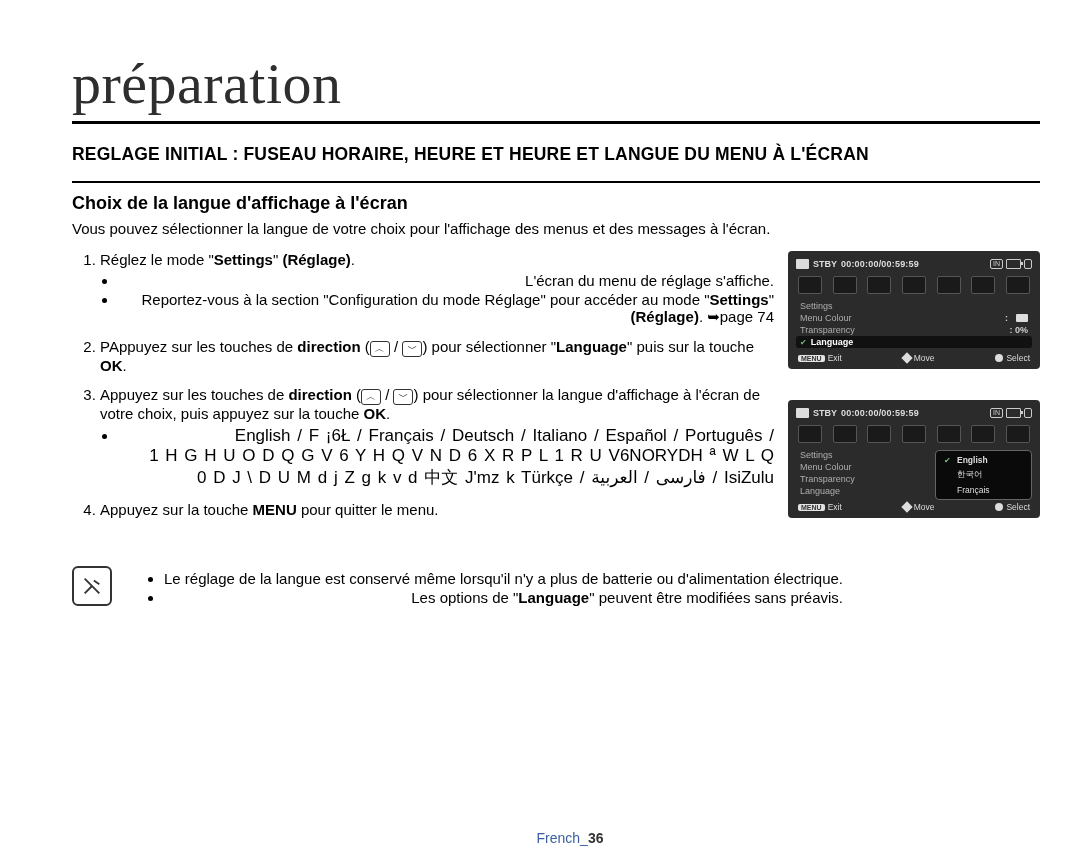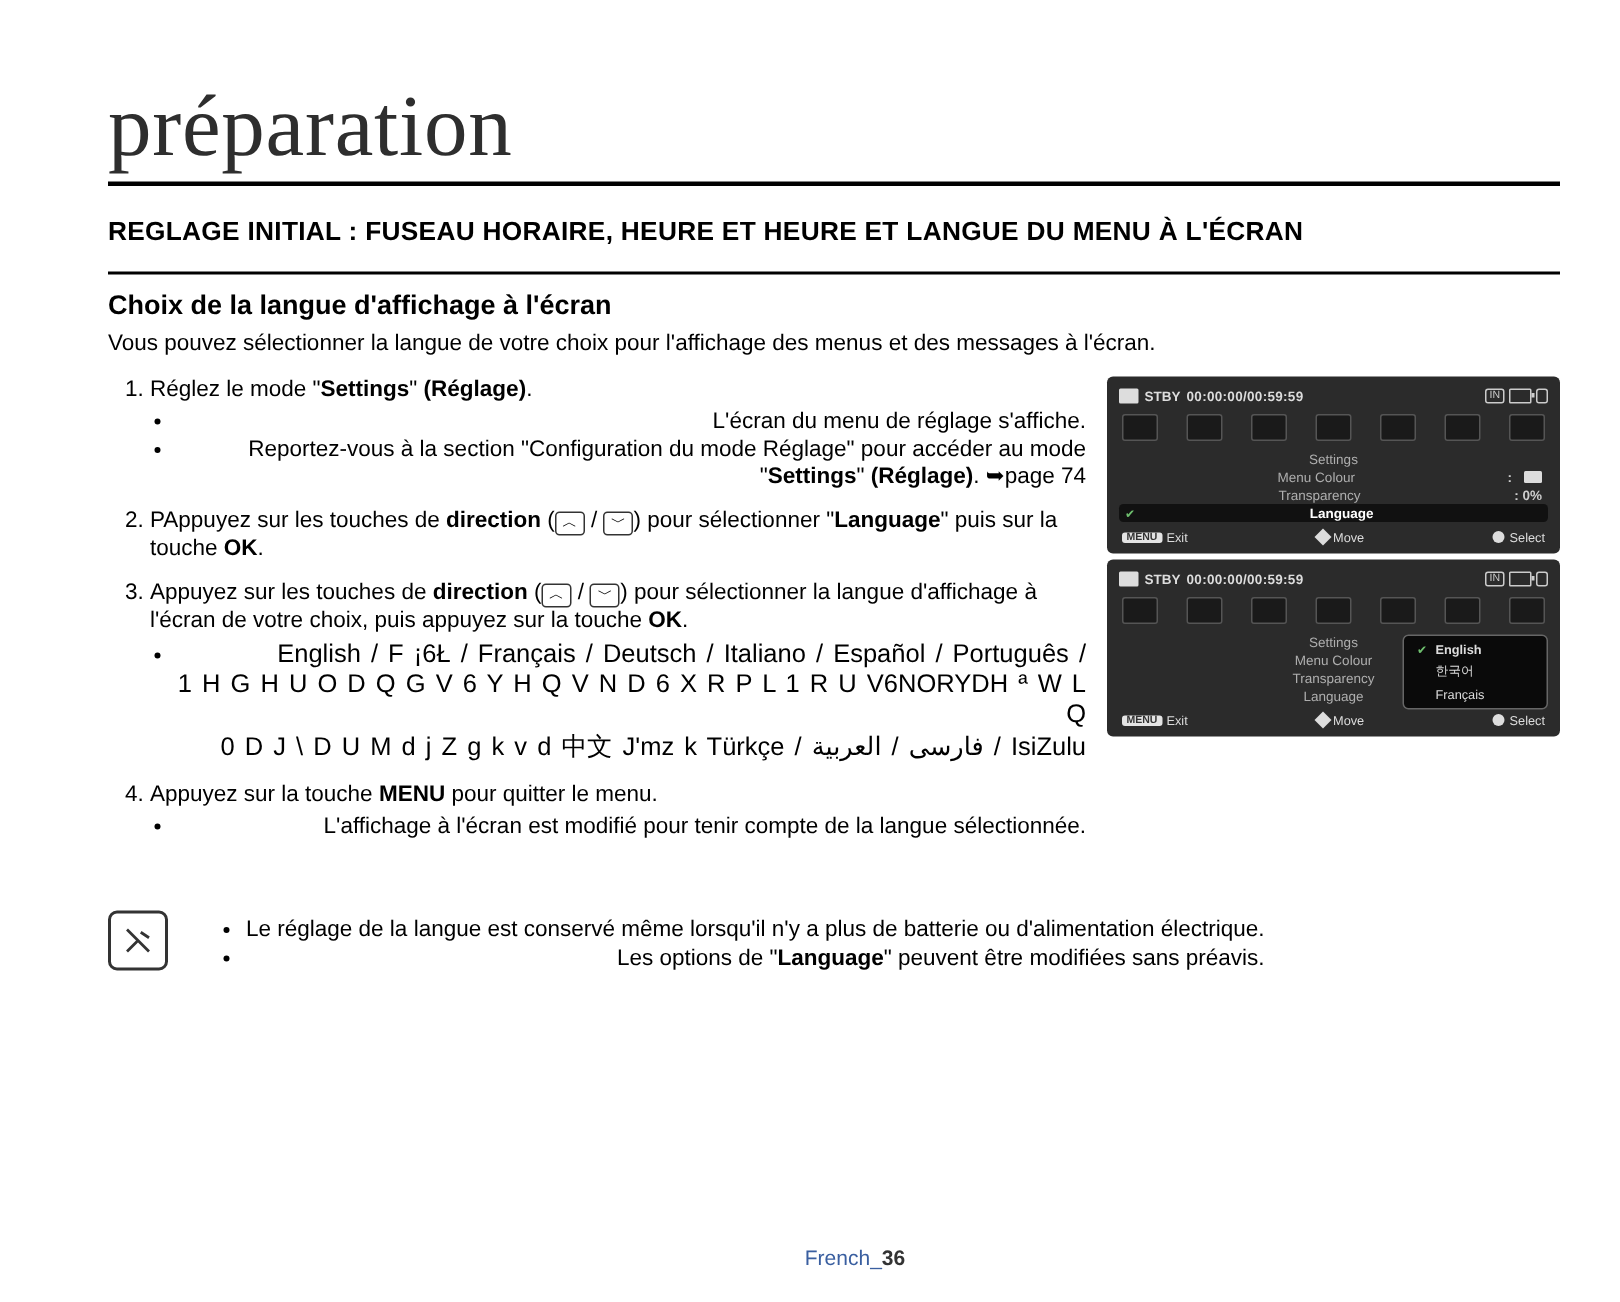--- a/index.html
+++ b/index.html
@@ -5,21 +5,21 @@
   html, body { margin:0; padding:0; background:#fff; color:#000; font-family: Arial, Helvetica, sans-serif; }
   .page { width:1080px; height:868px; position:relative; box-sizing:border-box; padding:50px 56px 20px 56px;margin-left:16px; }
   .chapter-title { font-family: Georgia, 'Times New Roman', serif; font-weight:300; font-size:58px; letter-spacing:0.5px; color:#2e2e2e; }
   .hr-thick { border:none; border-top:3px solid #000; margin:4px 0 20px 0; }
   .section-heading { font-weight:bold; font-size:17.5px; letter-spacing:0.2px; margin:10px 0 16px 0; }
   .hr-thin { border:none; border-top:2px solid #000; margin:6px 0 10px 0; }
   .subheading { font-weight:bold; font-size:18px; margin:6px 0 6px 0; }
   .intro { font-size:15px; margin-bottom:14px; }
   .cols { display:flex; gap:14px; }
   .left { flex:1 1 auto; }
-  .right { width:302px; flex:0 0 auto; display:flex; flex-direction:column; gap:4px;text-align:center; }
+  .right { width:252px; flex:0 0 auto; display:flex; flex-direction:column; gap:31px; }
   ol.steps { margin:0; padding-left:28px; font-size:15px; }
   ol.steps > li { margin-bottom:12px; }
   ul.bullets { margin:4px 0 0 0; padding-left:18px; list-style:disc;text-align:right; }
   ul.bullets li { margin-bottom:2px; }
   .b { font-weight:bold; }
   .chev { display:inline-flex; align-items:center; justify-content:center; width:18px; height:14px; border:1px solid #333; border-radius:3px; background:#fff; font-size:10px; line-height:1; }
   .note-row { display:flex; align-items:flex-start; gap:34px; margin-top:36px; }
   .note-icon { width:36px; height:36px; border:2px solid #333; border-radius:6px; display:flex; align-items:center; justify-content:center; font-size:20px; }
   .note-icon svg { width:22px; height:22px; }
   .footer { position:absolute; bottom:22px; left:14px; width:100%; text-align:center; font-size:14px; color:#3a5fa0; }
@@ -93,23 +93,20 @@
             <li>
               <div class="lang-run">English /   F ¡6Ł  / Français / Deutsch / Italiano / Español / Português /</div>
               <div class="lang-run">1 H G H U O D Q G V       6 Y H Q V N D        6 X R P L        1 R U V6NORYDH                                     ª  W L Q</div>
               <div class="lang-run">0 D J \ D U      M d j Z   g k v d 中文  J'mz k  Türkçe  / ﻓﺎرﺳﯽ / اﻟﻌﺮﺑﻴﺔ / IsiZulu</div>
             </li>
           </ul>
         </li>
 
         <li>
           <span>Appuyez sur la touche </span><span class="b">MENU</span><span> pour quitter le menu.</span>
-          <ul class="bullets">
-            <li>L'affichage à l'écran est modifié pour tenir compte de la langue sélectionnée.</li>
-          </ul>
         </li>
       </ol>
     </div>
 
     <div class="right">
 
       <div class="shot">
         <div class="topbar">
           <span class="cam"></span>
           <span class="stby">STBY</span>

